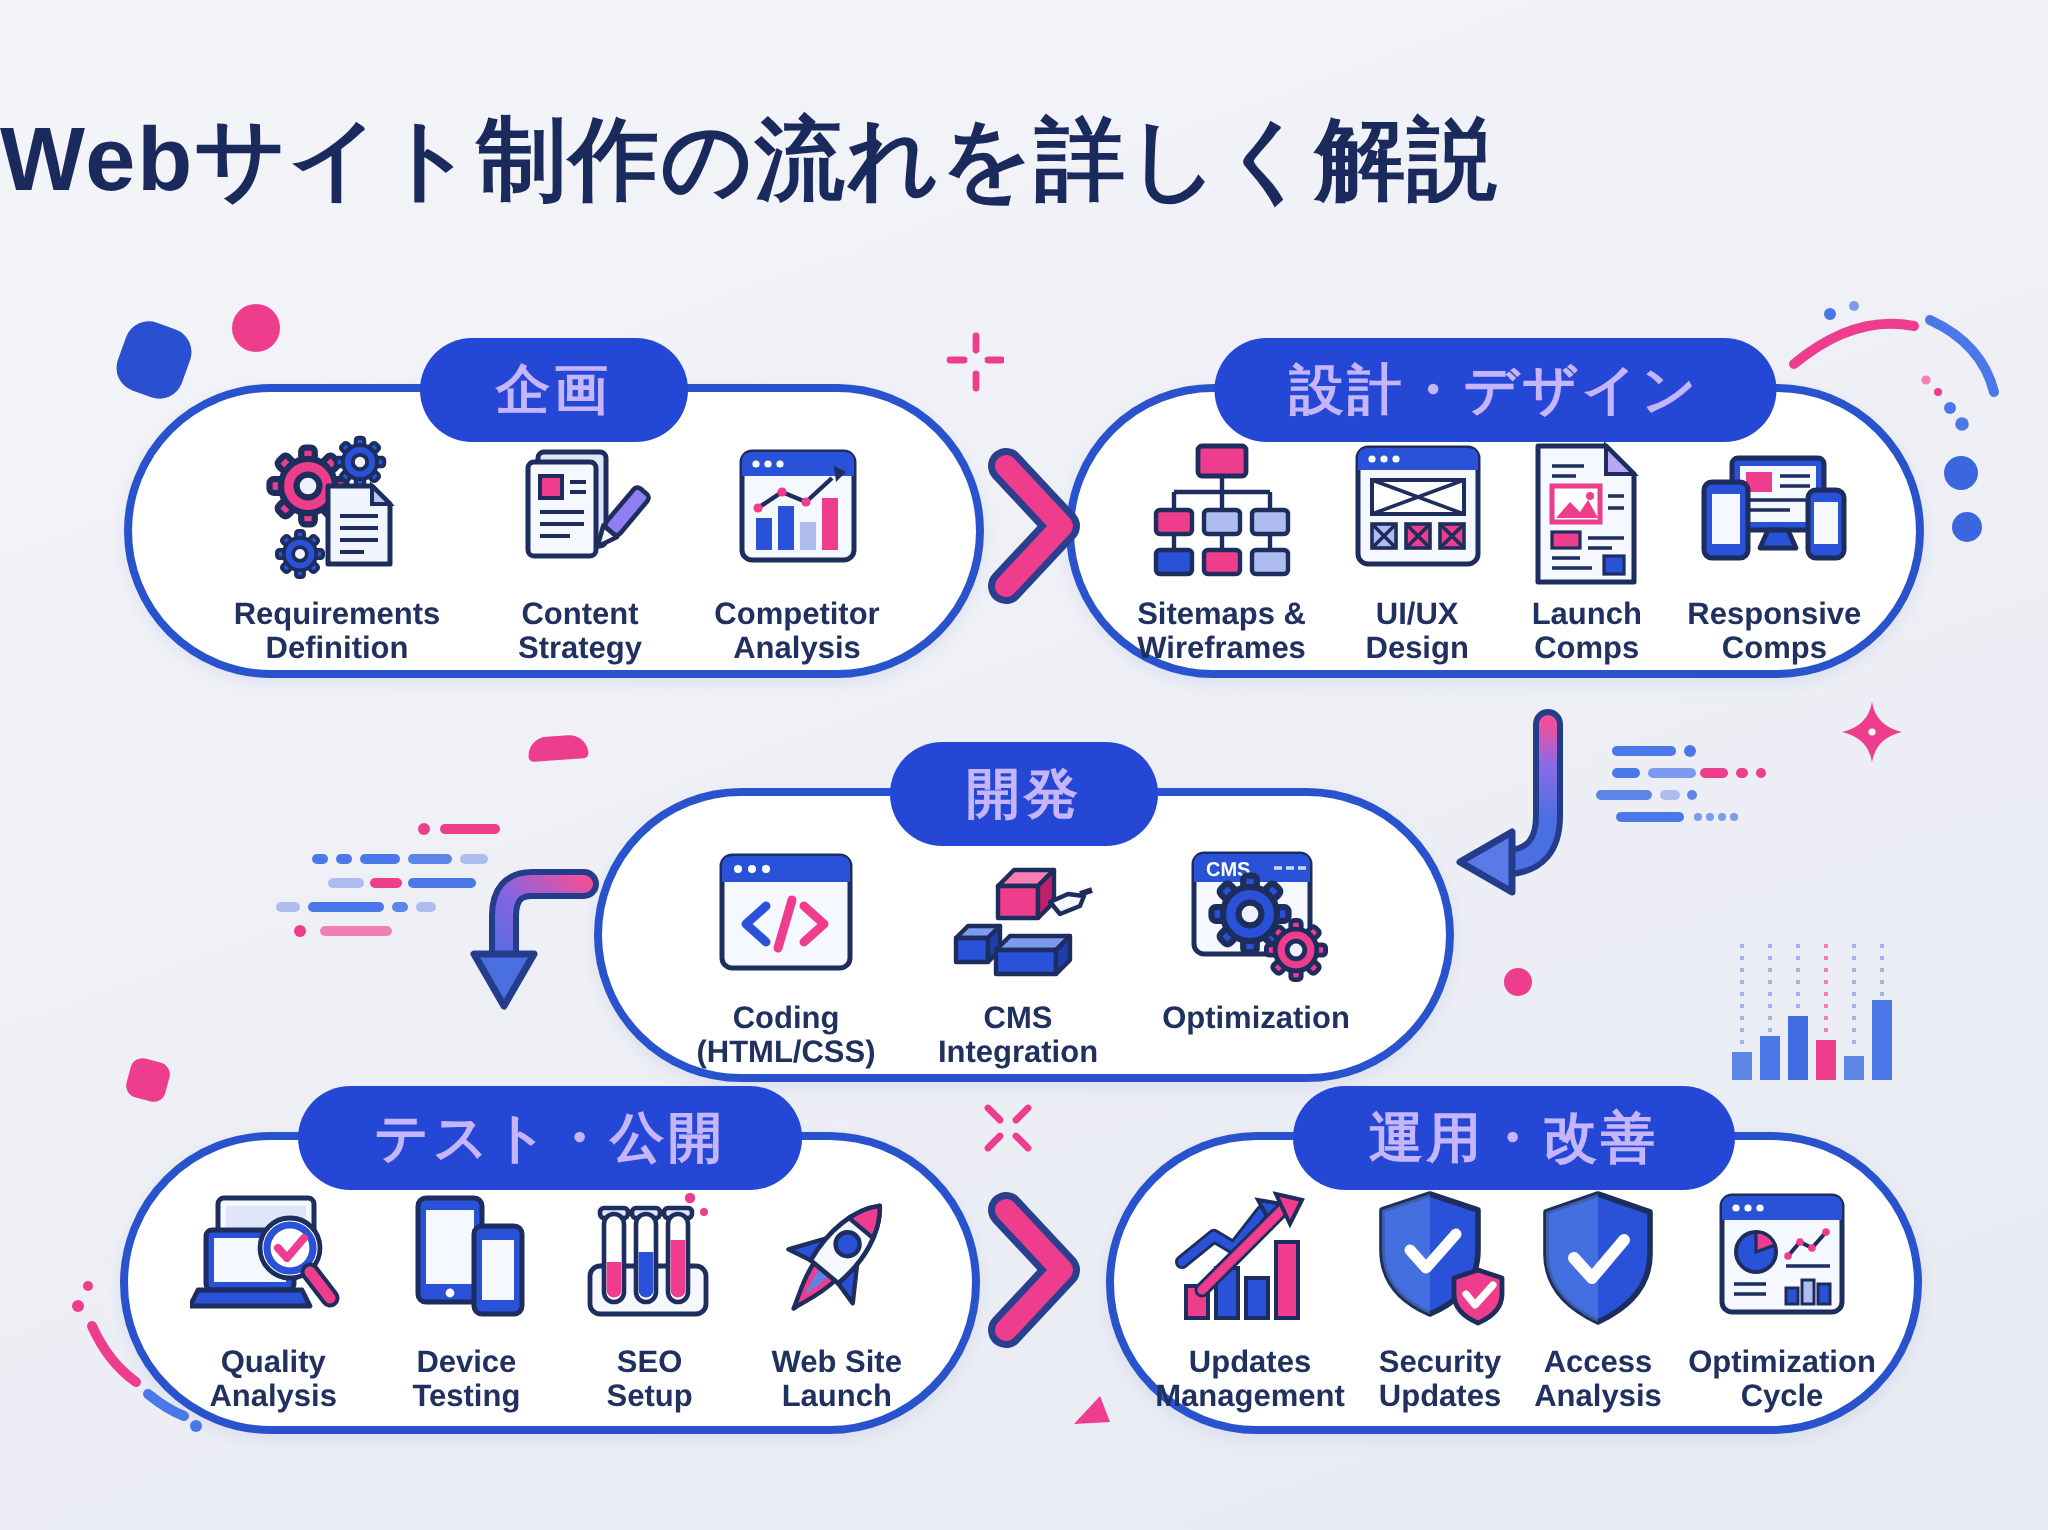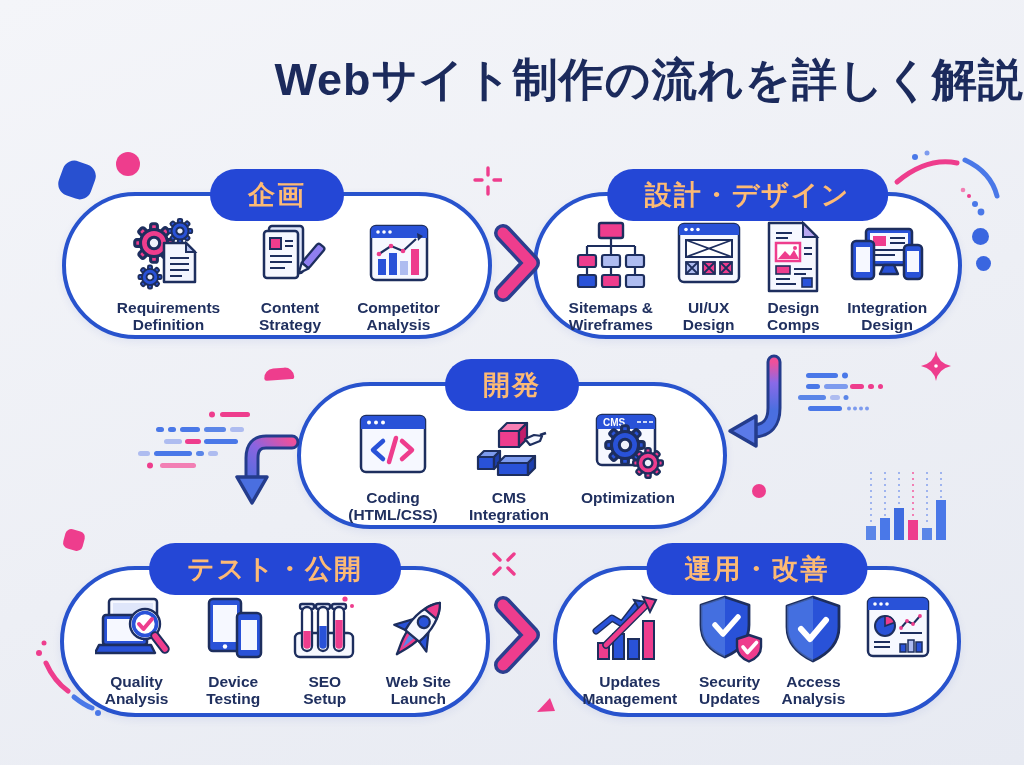--- a/index.html
+++ b/index.html
@@ -1,24 +1,24 @@
 <!DOCTYPE html>
 <html><head>
 <meta charset="utf-8">
 <style>
   html,body{margin:0;padding:0;}
   body{font-family:"Liberation Sans","DejaVu Sans",sans-serif;}
   #canvas{position:relative;width:1024px;height:765px;overflow:hidden;
     background:linear-gradient(160deg,#f4f5f9 0%,#edeff5 55%,#e7eaf2 100%);}
-  .title{position:absolute;top:50px;left:0;width:100%;text-align:right;
+  .title{position:absolute;top:50px;left:0;width:100%;text-align:left;
     font-size:45px;font-weight:800;color:#1b2a5c;letter-spacing:1px;}
   .stage{position:absolute;background:#ffffff;border:4px solid #2853cd;border-radius:76px;
     box-sizing:border-box;box-shadow:0 3px 8px rgba(40,70,180,.08);}
   .stage-header{position:absolute;top:-27px;left:50%;transform:translateX(-50%);
-    background:#2447d6;color:#fdba74;font-size:27px;font-weight:800;letter-spacing:2px;
+    background:#2447d6;color:#c4b5fd;font-size:27px;font-weight:800;letter-spacing:2px;
     padding:8px 38px;border-radius:30px;white-space:nowrap;}
   .items{display:flex;justify-content:space-evenly;align-items:flex-start;
     height:100%;padding:20px 22px 0;box-sizing:border-box;}
   .item{display:flex;flex-direction:column;align-items:center;}
   .ic{height:82px;display:flex;align-items:center;}
   .lbl{margin-top:1px;font-size:15.5px;font-weight:700;color:#20305f;
     text-align:center;line-height:1.12;}
   .abs{position:absolute;}
   .dot{position:absolute;border-radius:50%;}
 </style>
@@ -165,42 +165,42 @@
             <path d="M22 16 h16 M22 21 h12" stroke="#1d2e5e" stroke-width="1.8"></path>
             <rect x="22" y="26" width="24" height="18" fill="#fff" stroke="#ee3d8d" stroke-width="2.5"></rect>
             <path d="M24 42 l7-8 5 5 4-6 5 9 z" fill="#ee3d8d"></path>
             <circle cx="41" cy="31" r="2" fill="#ee3d8d"></circle>
             <path d="M50 31 h8 M50 37 h8" stroke="#1d2e5e" stroke-width="1.8"></path>
             <rect x="22" y="49" width="14" height="8" fill="#ee3d8d" stroke="#1d2e5e" stroke-width="1.6"></rect>
             <path d="M40 52 h18 M40 57 h12 M22 62 h14 M22 67 h20" stroke="#1d2e5e" stroke-width="1.8"></path>
             <rect x="48" y="61" width="10" height="9" fill="#2952d8" stroke="#1d2e5e" stroke-width="1.6"></rect>
           </svg>
         </span>
-        <div class="lbl" style="width:66px">Design Comps</div>
+        <div class="lbl" style="width:66px">Launch Comps</div>
       </div>
       <div class="item">
         <span class="ic">
           <svg width="82" height="80" viewBox="0 0 82 80">
             <rect x="20" y="12" width="46" height="36" rx="3" fill="#2952d8" stroke="#1d2e5e" stroke-width="2.5"></rect>
             <rect x="24" y="16" width="38" height="28" fill="#f6f8ff"></rect>
             <rect x="27" y="19" width="13" height="10" fill="#ee3d8d"></rect>
             <path d="M44 21 h15 M44 26 h15 M27 33 h32 M27 38 h22" stroke="#1d2e5e" stroke-width="1.8"></path>
             <path d="M38 48 h10 l4 9 h-18 z" fill="#2952d8" stroke="#1d2e5e" stroke-width="2.4" stroke-linejoin="round"></path>
             <rect x="6" y="24" width="22" height="38" rx="4" fill="#2952d8" stroke="#1d2e5e" stroke-width="2.5"></rect>
             <rect x="10" y="30" width="14" height="25" fill="#f6f8ff"></rect>
             <rect x="58" y="28" width="18" height="34" rx="4" fill="#2952d8" stroke="#1d2e5e" stroke-width="2.5"></rect>
             <rect x="61" y="34" width="12" height="21" fill="#f6f8ff"></rect>
           </svg>
         </span>
-        <div class="lbl" style="width:98px">Integration Design</div>
+        <div class="lbl" style="width:98px">Responsive Comps</div>
       </div>
     </div>
   </div>
 
-  <div class="stage" style="left:297px;top:382px;width:430px;height:147px">
+  <div class="stage" style="left:297px;top:394px;width:430px;height:147px">
     <div class="stage-header">開発</div>
     <div class="items">
       <div class="item">
         <span class="ic">
           <svg width="84" height="78" viewBox="0 0 84 78">
             <rect x="10" y="8" width="64" height="56" rx="5" fill="#f6f8ff" stroke="#1d2e5e" stroke-width="2.5"></rect>
             <path d="M10 13 q0-5 5-5 h54 q5 0 5 5 v8 H10 z" fill="#2952d8"></path>
             <circle cx="18" cy="14.5" r="2" fill="#fff"></circle>
               <circle cx="25" cy="14.5" r="2" fill="#fff"></circle>
               <circle cx="32" cy="14.5" r="2" fill="#fff"></circle>
@@ -379,20 +379,21 @@
               <circle cx="55" cy="32" r="1.9" fill="#ee3d8d"></circle>
               <circle cx="62" cy="24" r="1.9" fill="#ee3d8d"></circle>
             <path d="M42 41 h22 M16 50 h16 M16 55 h16" stroke="#1d2e5e" stroke-width="1.8"></path>
             <g stroke="#1d2e5e" stroke-width="1.5">
               <rect x="42" y="52" width="6" height="8" fill="#2952d8"></rect>
               <rect x="50" y="48" width="6" height="12" fill="#aebcf0"></rect>
               <rect x="58" y="50" width="6" height="10" fill="#2952d8"></rect>
             </g>
           </svg>
         </span>
+        <div class="lbl" style="width:104px">Optimization Cycle</div>
       </div>
     </div>
   </div>
 
   <svg class="abs" style="left:489px;top:224px" width="54" height="78" viewBox="0 0 54 78">
     <path d="M14 9 L42 39 L14 69" fill="none" stroke="#2b3f8f" stroke-width="18" stroke-linecap="round" stroke-linejoin="round"></path>
     <path d="M14 9 L42 39 L14 69" fill="none" stroke="#ee3d8d" stroke-width="11" stroke-linecap="round" stroke-linejoin="round"></path>
   </svg>
 
   <svg class="abs" style="left:724px;top:354px" width="72" height="104" viewBox="0 0 72 104">

